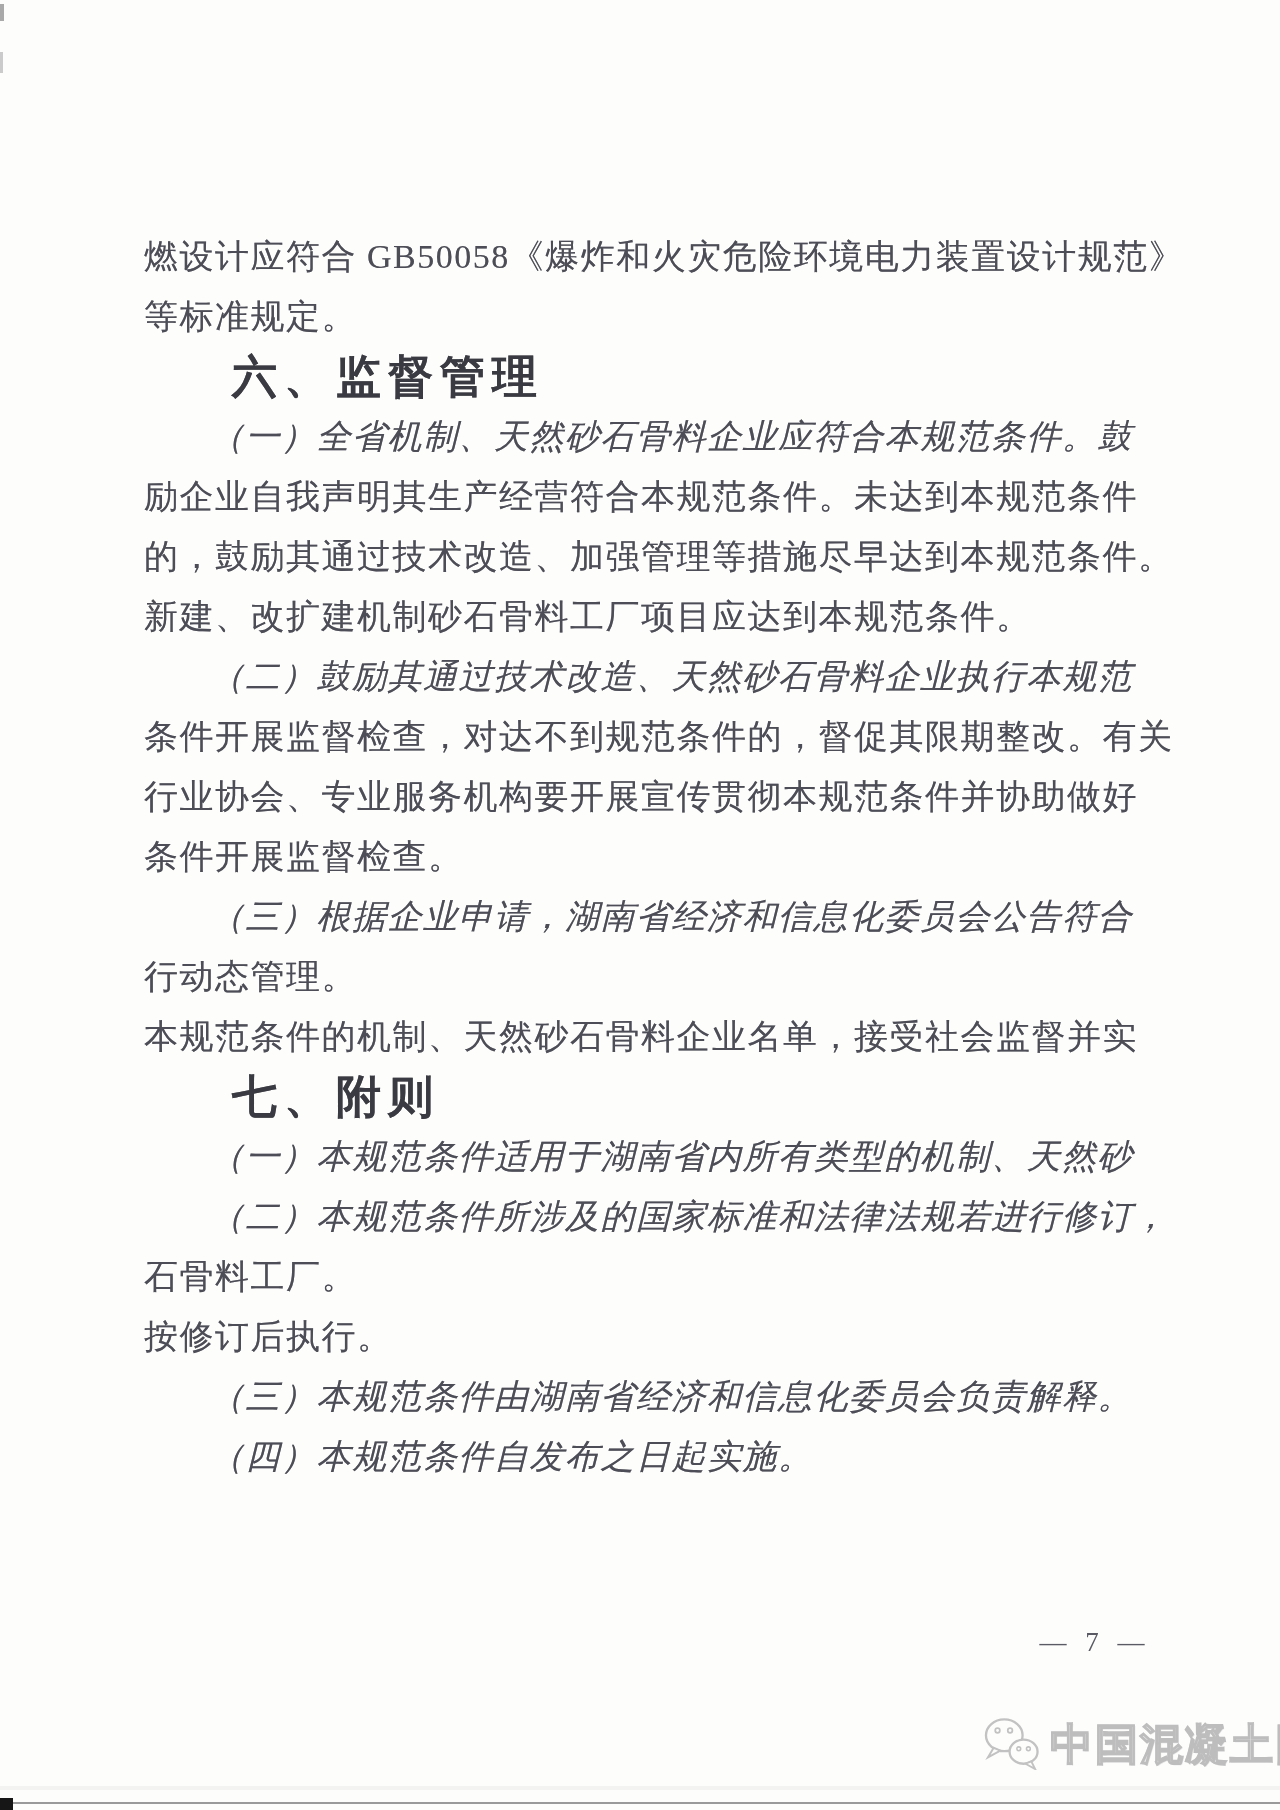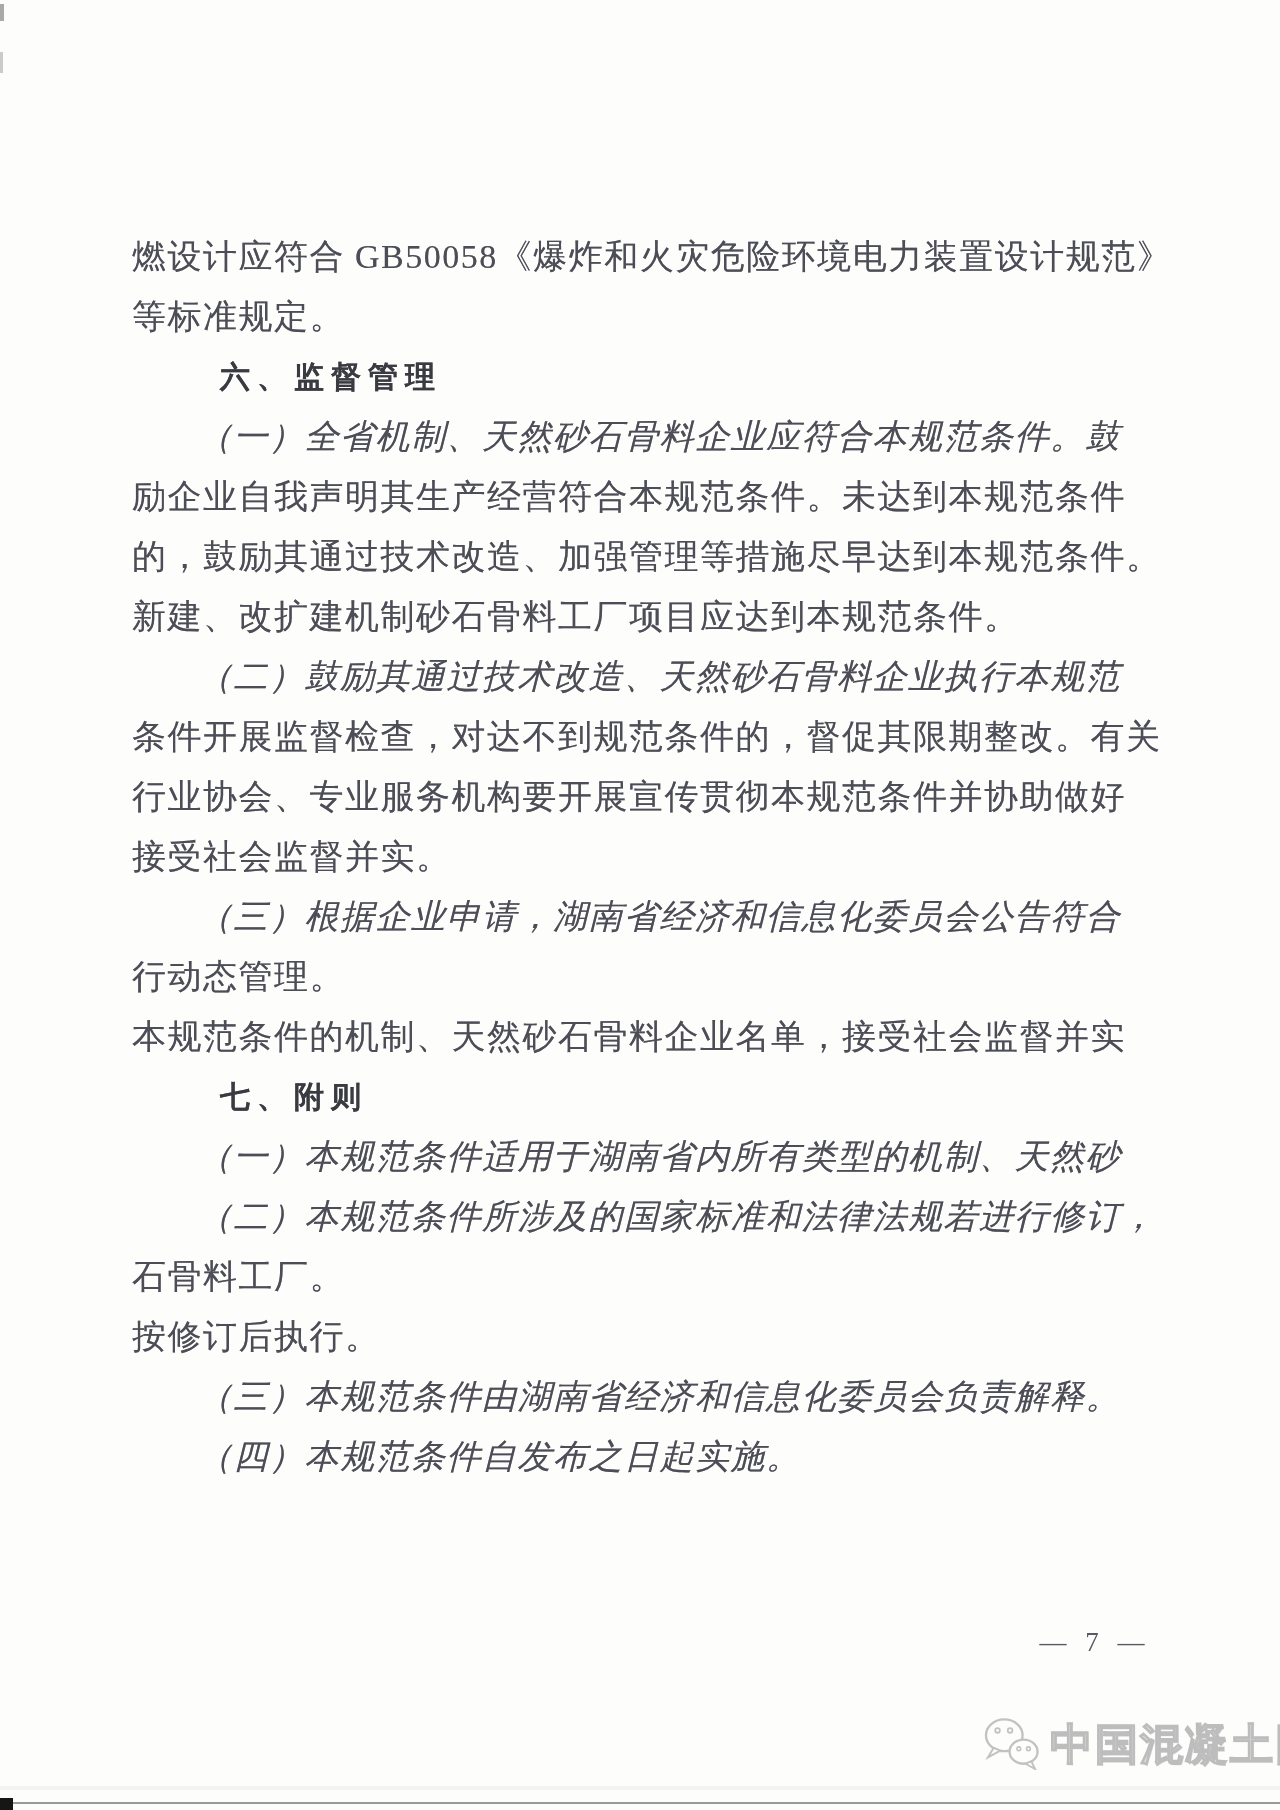--- a/index.html
+++ b/index.html
@@ -14,38 +14,38 @@
     font-family: "Liberation Serif", "DejaVu Serif", serif;
     overflow: hidden;
   }
   .page {
     position: absolute;
     inset: 0;
   }
   .content {
     position: absolute;
     top: 227px;
-    left: 132px;
+    left: 144px;
     width: 1005px;
   }
   .line {
     height: 60px;
     line-height: 60px;
     font-size: 34px;
     letter-spacing: 1.5px;
     color: #4d4d57;
     white-space: nowrap;
     text-shadow: 0 0 0.6px rgba(77,77,87,0.55);
   }
   .line.indent {
     padding-left: 66px;
     font-style: italic;
   }
   .line.heading {
-    font-size: 30px;
+    font-size: 45px;
     font-weight: 700;
     letter-spacing: 7px;
     color: #3a3a42;
     padding-left: 88px;
     text-shadow: 0 0 0.5px rgba(40,40,48,0.7);
   }
   .page-number {
     position: absolute;
     top: 1624px;
     left: 1010px;
@@ -128,21 +128,21 @@
     <div class="line">燃设计应符合 GB50058《爆炸和火灾危险环境电力装置设计规范》</div>
     <div class="line">等标准规定。</div>
     <div class="line heading">六、监督管理</div>
     <div class="line indent">（一）全省机制、天然砂石骨料企业应符合本规范条件。鼓</div>
     <div class="line">励企业自我声明其生产经营符合本规范条件。未达到本规范条件</div>
     <div class="line">的，鼓励其通过技术改造、加强管理等措施尽早达到本规范条件。</div>
     <div class="line">新建、改扩建机制砂石骨料工厂项目应达到本规范条件。</div>
     <div class="line indent">（二）鼓励其通过技术改造、天然砂石骨料企业执行本规范</div>
     <div class="line">条件开展监督检查，对达不到规范条件的，督促其限期整改。有关</div>
     <div class="line">行业协会、专业服务机构要开展宣传贯彻本规范条件并协助做好</div>
-    <div class="line">接受社会监督并实。</div>
+    <div class="line">条件开展监督检查。</div>
     <div class="line indent">（三）根据企业申请，湖南省经济和信息化委员会公告符合</div>
     <div class="line">行动态管理。</div>
     <div class="line">本规范条件的机制、天然砂石骨料企业名单，接受社会监督并实</div>
     <div class="line heading">七、附则</div>
     <div class="line indent">（一）本规范条件适用于湖南省内所有类型的机制、天然砂</div>
     <div class="line indent">（二）本规范条件所涉及的国家标准和法律法规若进行修订，</div>
     <div class="line">石骨料工厂。</div>
     <div class="line">按修订后执行。</div>
     <div class="line indent">（三）本规范条件由湖南省经济和信息化委员会负责解释。</div>
     <div class="line indent">（四）本规范条件自发布之日起实施。</div>

